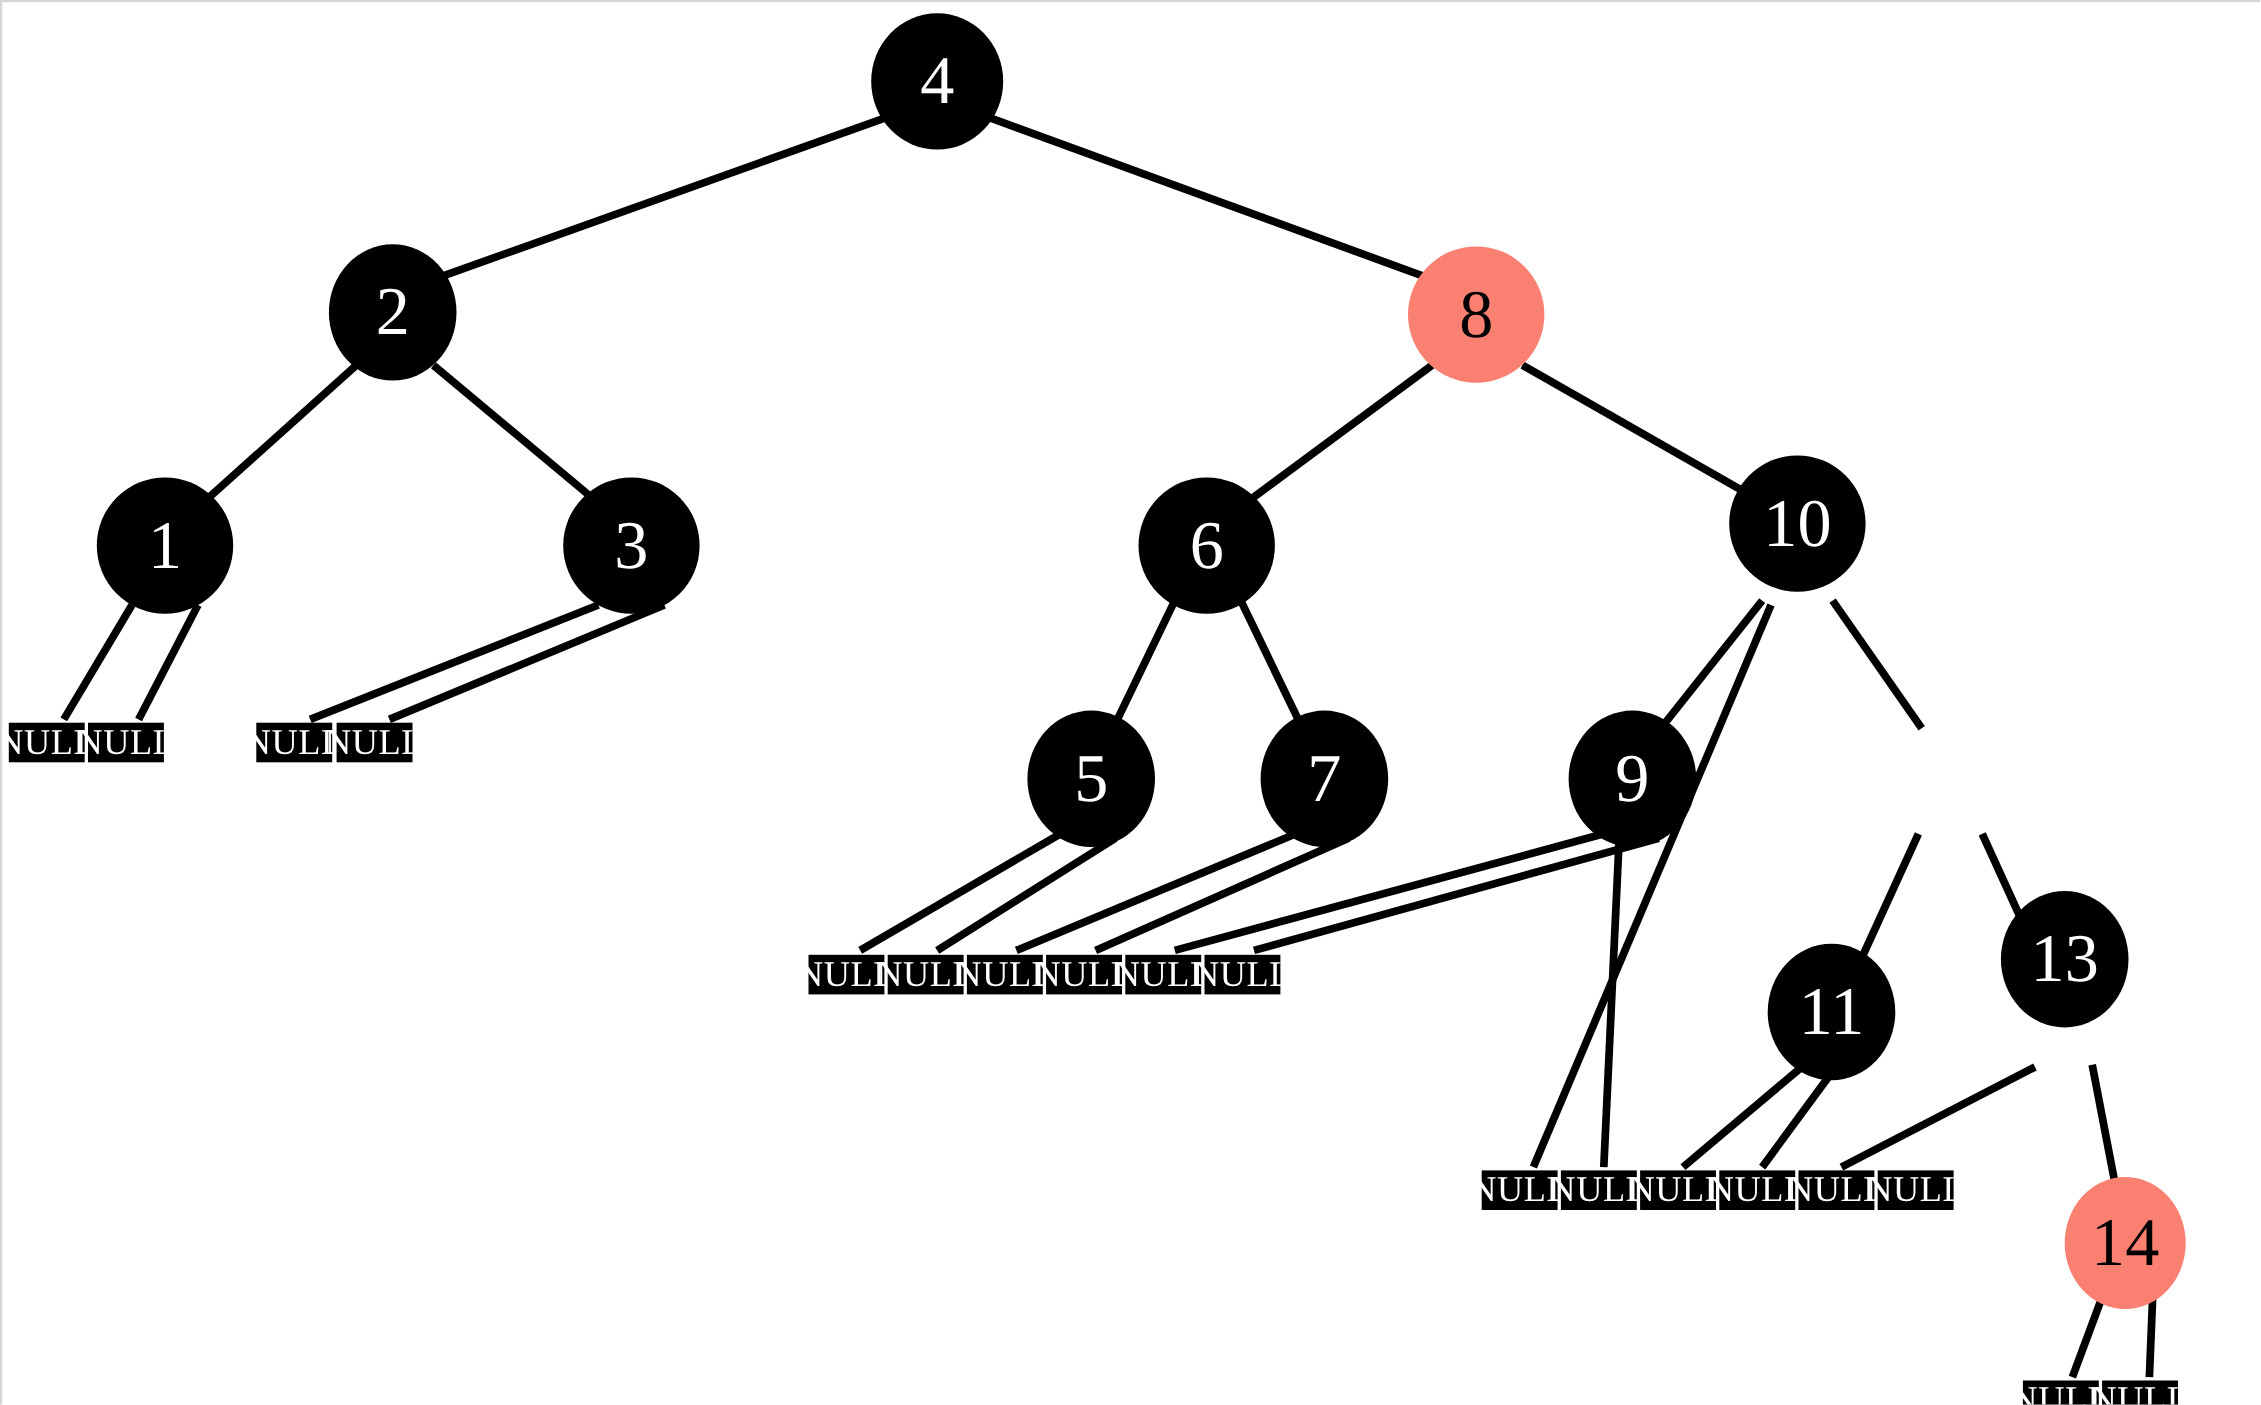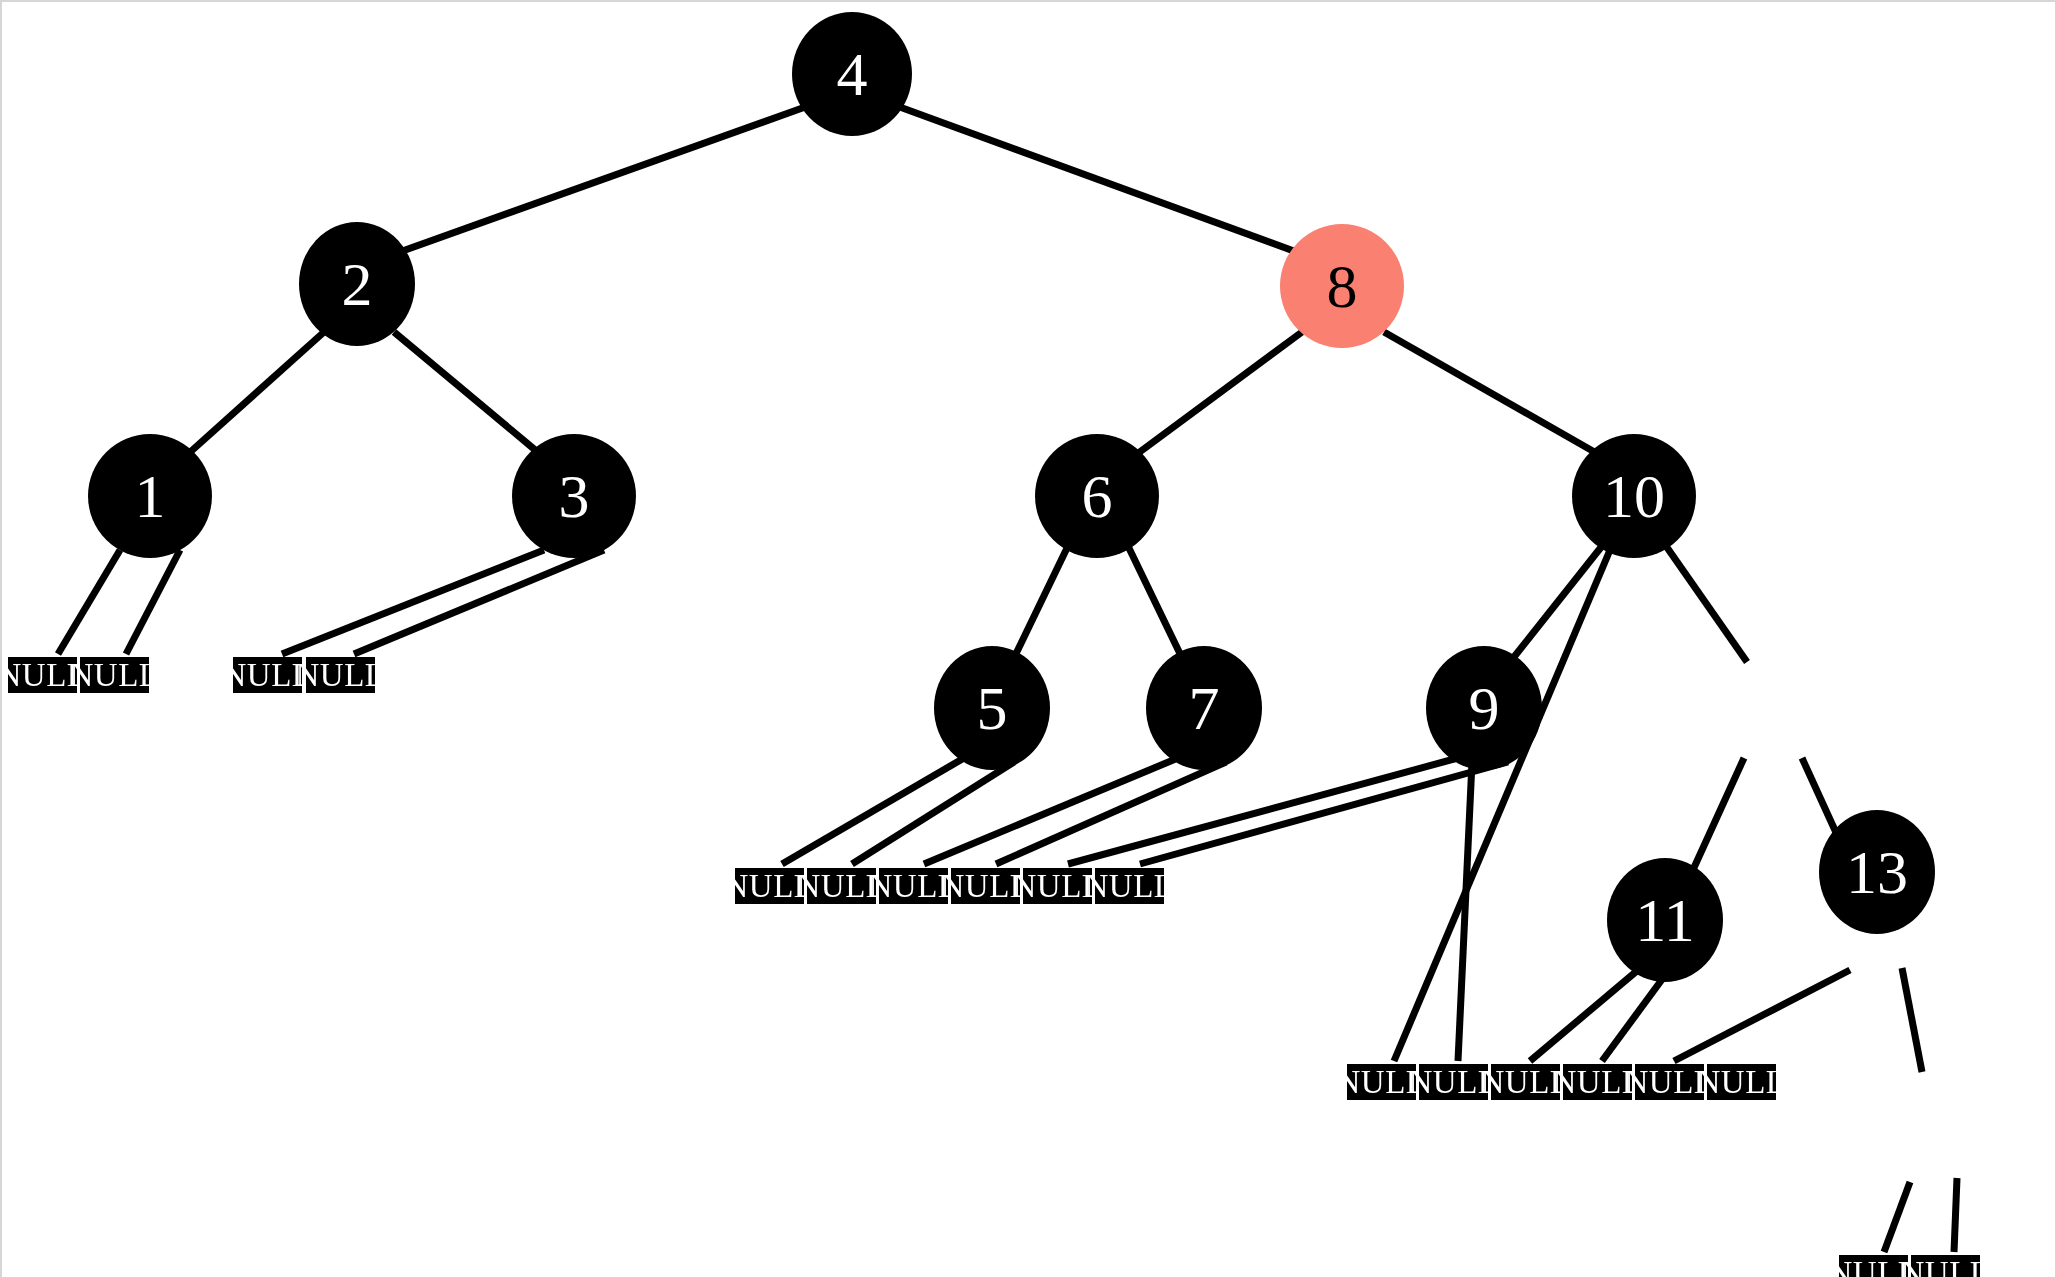--- a/index.html
+++ b/index.html
@@ -110,19 +110,20 @@
     <div class="nullbox" style="left: 1633px; top: 1062px; width: 69px; height: 36px; font-size: 33px;">NULL</div>
     <div class="nullbox" style="left: 1705px; top: 1062px; width: 69px; height: 36px; font-size: 33px;">NULL</div>
     <div class="nullbox" style="left: 1837px; top: 1253px; width: 69px; height: 36px; font-size: 33px;">NULL</div>
     <div class="nullbox" style="left: 1909px; top: 1253px; width: 69px; height: 36px; font-size: 33px;">NULL</div>
     <div class="node black" style="left: 790px; top: 10px; width: 120px; height: 124px; font-size: 62px;">4</div>
     <div class="node black" style="left: 297px; top: 220px; width: 116px; height: 124px; font-size: 62px;">2</div>
     <div class="node red" style="left: 1278px; top: 222px; width: 124px; height: 124px; font-size: 62px;">8</div>
     <div class="node black" style="left: 86px; top: 432px; width: 124px; height: 124px; font-size: 62px;">1</div>
     <div class="node black" style="left: 510px; top: 432px; width: 124px; height: 124px; font-size: 62px;">3</div>
     <div class="node black" style="left: 1033px; top: 432px; width: 124px; height: 124px; font-size: 62px;">6</div>
-    <div class="node black" style="left: 1570px; top: 432px; width: 124px; height: 124px; font-size: 62px;">10</div>
+    <div class="node black" style="left: 1570px; top: 412px; width: 124px; height: 124px; font-size: 62px;">10</div>
     <div class="node black" style="left: 932px; top: 644px; width: 116px; height: 124px; font-size: 62px;">5</div>
     <div class="node black" style="left: 1144px; top: 644px; width: 116px; height: 124px; font-size: 62px;">7</div>
     <div class="node black" style="left: 1424px; top: 644px; width: 116px; height: 124px; font-size: 62px;">9</div>
     <div class="node black" style="left: 1605px; top: 856px; width: 116px; height: 124px; font-size: 62px; font-family: Liberation Serif, serif;">11</div>
     <div class="node black" style="left: 1817px; top: 808px; width: 116px; height: 124px; font-size: 62px;">13</div>
+    <div class="node red" style="left: 1875px; top: 1068px; width: 110px; height: 120px; font-size: 62px;">14</div>
   </div>
 
 </body></html>

